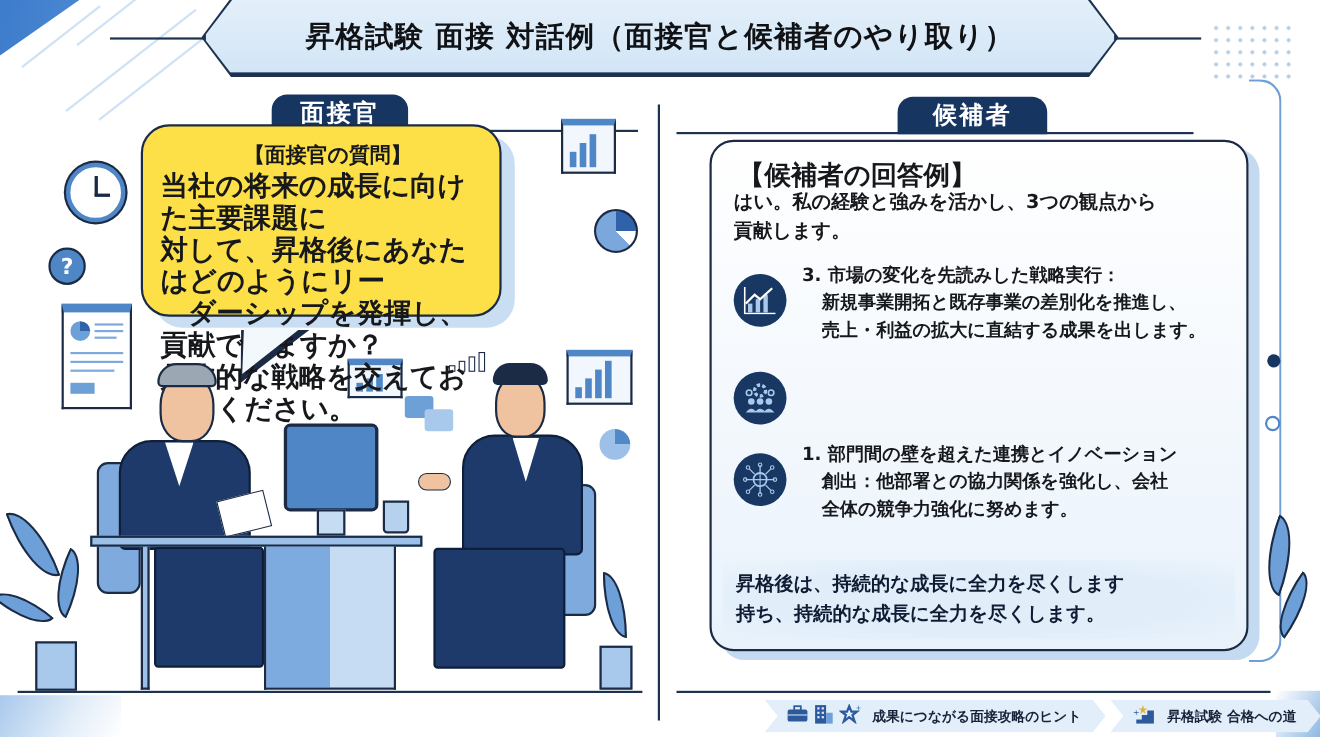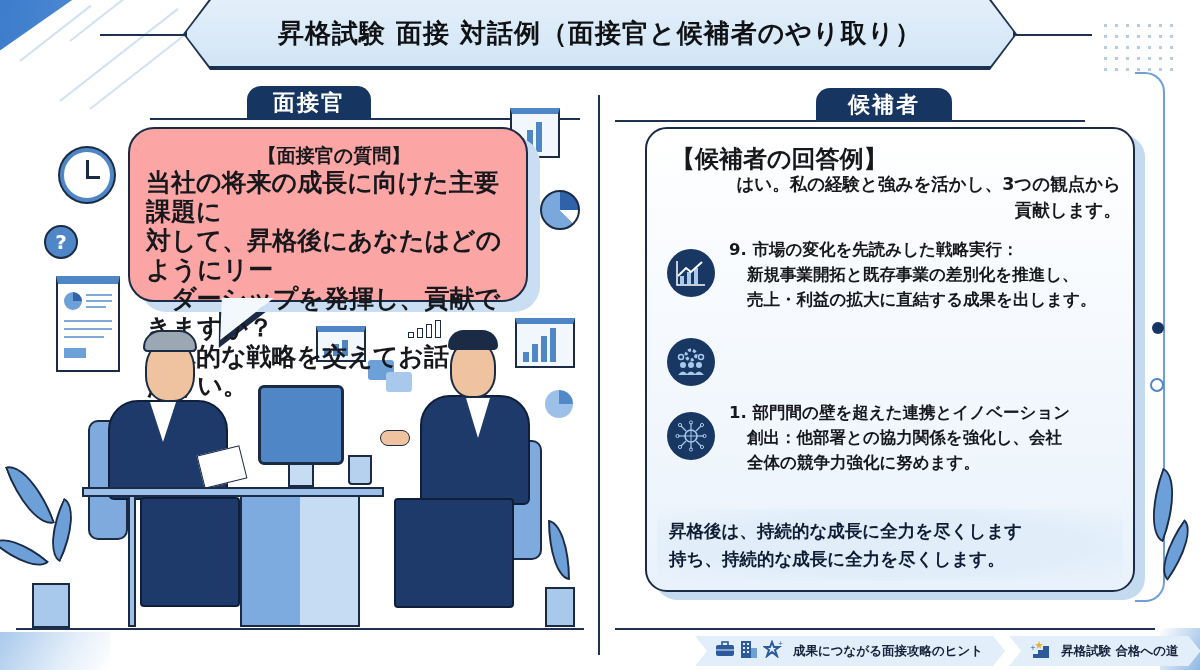--- a/index.html
+++ b/index.html
@@ -29,34 +29,34 @@
   .divider { position: absolute; left: 598px; top: 95px; width: 2px; height: 560px; background: #1d3150; }
   .ground-left { position: absolute; left: 16px; top: 628px; width: 568px; height: 2px; background: #1d3150; }
   .ground-right { position: absolute; left: 615px; top: 628px; width: 540px; height: 2px; background: #1d3150; }
 
   
   .tab { position: absolute; height: 34px; background: #163561; color: #fff; font-weight: bold; font-size: 22px;
     border-radius: 14px 14px 0 0; display: flex; align-items: center; justify-content: center; letter-spacing: 2px; }
   .tab-line { position: absolute; height: 2px; background: #1d3150; }
 
   
-  .q-bubble { position: absolute; left: 128px; top: 127px; width: 400px; height: 175px; background: #fca5a5;
+  .q-bubble { position: absolute; left: 128px; top: 113px; width: 328px; height: 175px; background: #fde047;
     border: 2.5px solid #1b2b45; border-radius: 26px; padding: 14px 10px 0 16px; box-shadow: 12px 10px 0 #c9def3; }
   .q-tail { position: absolute; left: 208px; top: 300px; width: 0; height: 0;
     border-left: 22px solid transparent; border-right: 40px solid transparent; border-top: 48px solid #1b2b45; transform: skewX(-25deg); }
   .q-tail-in { position: absolute; left: 212px; top: 298px; width: 0; height: 0;
     border-left: 18px solid transparent; border-right: 34px solid transparent; border-top: 42px solid #f3f8fd; transform: skewX(-25deg); }
   .q-heading { text-align: center; font-size: 19px; font-weight: bold; line-height: 25px; margin-left: 6px; }
   .q-body { font-size: 25px; font-weight: bold; line-height: 29px; white-space: pre-line; }
 
   
   .a-card { position: absolute; left: 645px; top: 127px; width: 490px; height: 465px; background: linear-gradient(#ffffff, #e9f2fb);
     border: 2.5px solid #1b2b45; border-radius: 22px; box-shadow: 10px 8px 0 #c4daf1; padding: 18px 12px 0 20px; }
   .a-heading { font-size: 24px; font-weight: bold; line-height: 24px; margin-left: 4px; }
-  .a-intro { font-size: 17.5px; font-weight: bold; line-height: 26px; white-space: pre-line; text-align: right; }
+  .a-intro { font-size: 17.5px; font-weight: bold; line-height: 26px; white-space: pre-line; }
   .point { position: relative; display: flex; margin-top: 14px; }
   .point-icon { flex: 0 0 48px; height: 48px; border-radius: 50%; background: #183763; margin-top: 12px;
     display: flex; align-items: center; justify-content: center; }
   .point-text { margin-left: 14px; font-size: 16.5px; font-weight: bold; line-height: 25px; }
   .point-title { display: block; }
   .point-desc { display: block; padding-left: 18px; white-space: pre-line; }
   .a-summary { position: absolute; left: 10px; right: 10px; top: 380px; padding: 8px 12px; font-size: 17.5px; font-weight: bold;
     line-height: 28px; color: #0f1c33; white-space: pre-line; background: radial-gradient(ellipse at center, #e1eefa 60%, rgba(225,238,250,0) 100%); }
 
   
@@ -247,21 +247,21 @@
     <div class="point-icon">
       <svg width="30" height="26" viewBox="0 0 30 26">
           <rect x="4" y="16" width="4" height="8" fill="#a9c9ec"></rect>
           <rect x="11" y="12" width="4" height="12" fill="#a9c9ec"></rect>
           <rect x="18" y="8" width="4" height="16" fill="#a9c9ec"></rect>
           <polyline points="2,16 10,8 15,12 26,2" fill="none" stroke="#fff" stroke-width="2"></polyline>
           <polyline points="1,1 1,25 29,25" fill="none" stroke="#fff" stroke-width="1.5"></polyline>
         </svg>
     </div>
     <div class="point-text">
-      <span class="point-title">9. 市場の変化を先読みした戦略実行：</span>
+      <span class="point-title">3. 市場の変化を先読みした戦略実行：</span>
       <span class="point-desc">新規事業開拓と既存事業の差別化を推進し、
 売上・利益の拡大に直結する成果を出します。</span>
     </div>
   </div>
 
   <div class="point">
     <div class="point-icon">
       <svg width="32" height="28" viewBox="0 0 32 28">
           <circle cx="16" cy="7" r="5" fill="none" stroke="#a9c9ec" stroke-width="3" stroke-dasharray="3 2"></circle>
           <circle cx="6" cy="9" r="2.5" fill="none" stroke="#a9c9ec" stroke-width="1.5"></circle>

